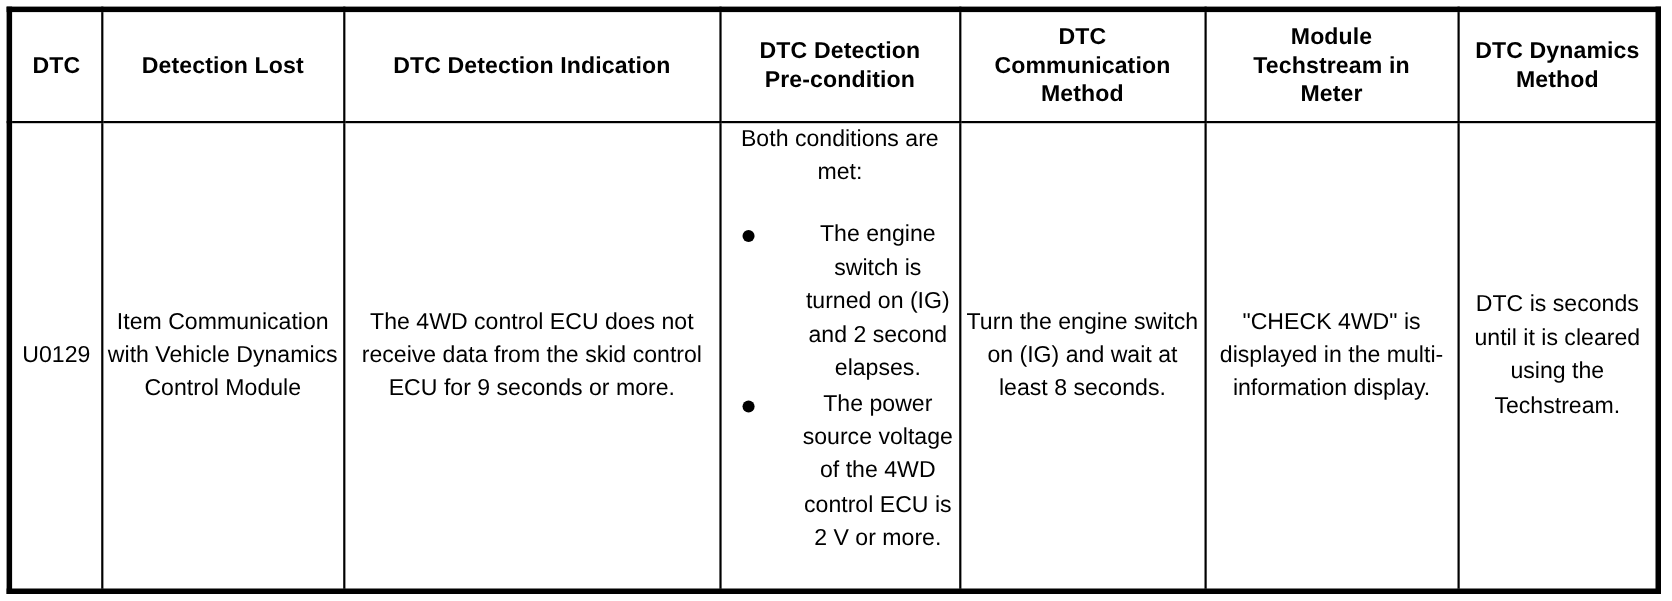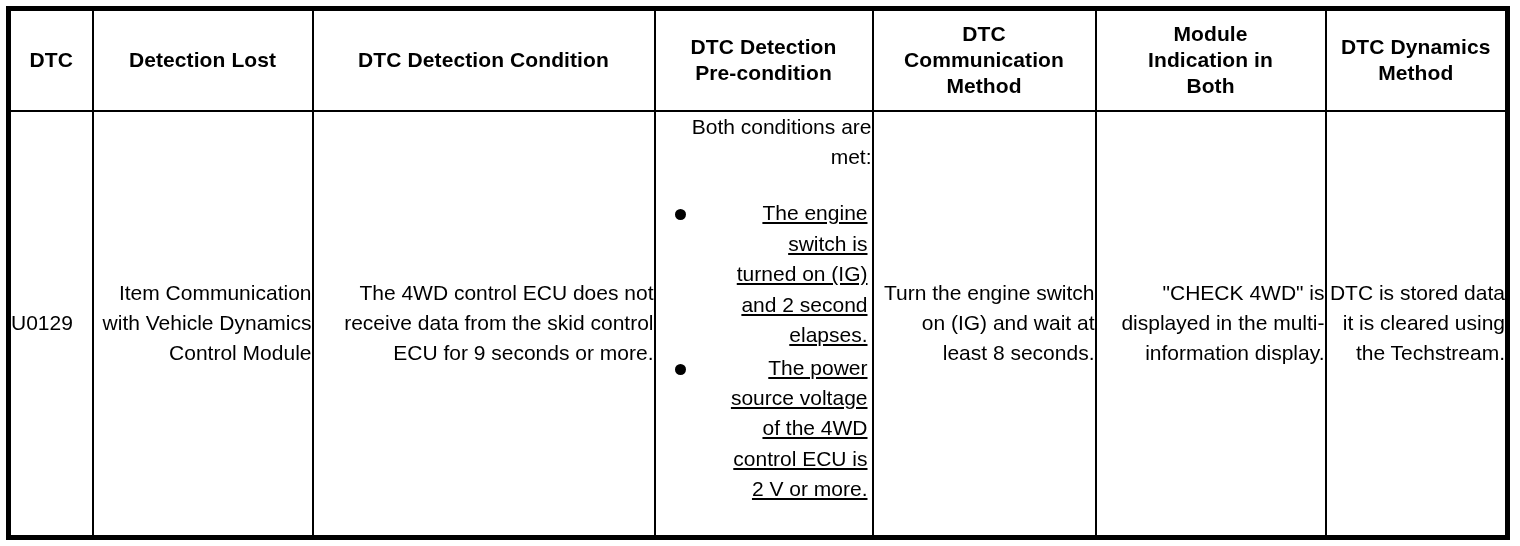--- a/index.html
+++ b/index.html
@@ -56,29 +56,29 @@
     font-weight: bold;
     font-size: 21px;
     line-height: 1.25;
     letter-spacing: 0.1px;
     height: 102px;
     padding: 2px 6px;
   }
 
   tbody tr td {
     vertical-align: middle;
-    text-align: right;
+    text-align: center;
     font-size: 21px;
     line-height: 1.45;
     font-weight: normal;
     padding: 6px 8px 6px 9px;
   }
 
   td.cell-dtc {
-    text-align: left;
+    text-align: center;
     padding-left: 10px;
   }
 
   
   col.c-dtc    { width: 84px;  }
   col.c-item   { width: 220px; }
   col.c-cond   { width: 342px; }
   col.c-pre    { width: 218px; }
   col.c-repro  { width: 223px; }
   col.c-warn   { width: 230px; }
@@ -97,21 +97,20 @@
   ul.pre-list {
     list-style: none;
     margin: 0;
     padding: 0;
   }
   ul.pre-list > li {
     position: relative;
     padding-left: 73px;
     margin: 0 4px 2px 0;
     line-height: 1.45;
-    text-decoration: underline;
   }
   ul.pre-list > li:last-child {
     margin-bottom: 0;
   }
   ul.pre-list > li .bullet-dot {
     position: absolute;
     left: 19px;
     top: 11px;
     width: 11px;
     height: 11px;
@@ -140,35 +139,35 @@
 
     <thead>
       <tr>
         <th>
           <span class="hdr-line">DTC</span>
         </th>
         <th>
           <span class="hdr-line">Detection Lost</span>
         </th>
         <th>
-          <span class="hdr-line">DTC Detection Condition</span>
+          <span class="hdr-line">DTC Detection Indication</span>
         </th>
         <th>
           <span class="hdr-line">DTC Detection</span>
           <span class="hdr-line">Pre-condition</span>
         </th>
         <th>
           <span class="hdr-line">DTC</span>
           <span class="hdr-line">Communication</span>
           <span class="hdr-line">Method</span>
         </th>
         <th>
           <span class="hdr-line">Module</span>
-          <span class="hdr-line">Indication in</span>
-          <span class="hdr-line">Both</span>
+          <span class="hdr-line">Techstream in</span>
+          <span class="hdr-line">Meter</span>
         </th>
         <th>
           <span class="hdr-line">DTC Dynamics</span>
           <span class="hdr-line">Method</span>
         </th>
       </tr>
     </thead>
 
     <tbody>
       <tr>
@@ -185,18 +184,18 @@
             </li>
             <li>
               <span class="bullet-dot"></span>
               <span>The power source voltage of the 4WD control ECU is 2 V or more.</span>
             </li>
           </ul>
         </td>
 
         <td class="cell-repro">Turn the engine switch on (IG) and wait at least 8 seconds.</td>
         <td class="cell-warning">"CHECK 4WD" is displayed in the multi-information display.</td>
-        <td class="cell-storage">DTC is stored data it is cleared using the Techstream.</td>
+        <td class="cell-storage">DTC is seconds until it is cleared using the Techstream.</td>
       </tr>
     </tbody>
   </table>
 
 </div>
 
 </body></html>

